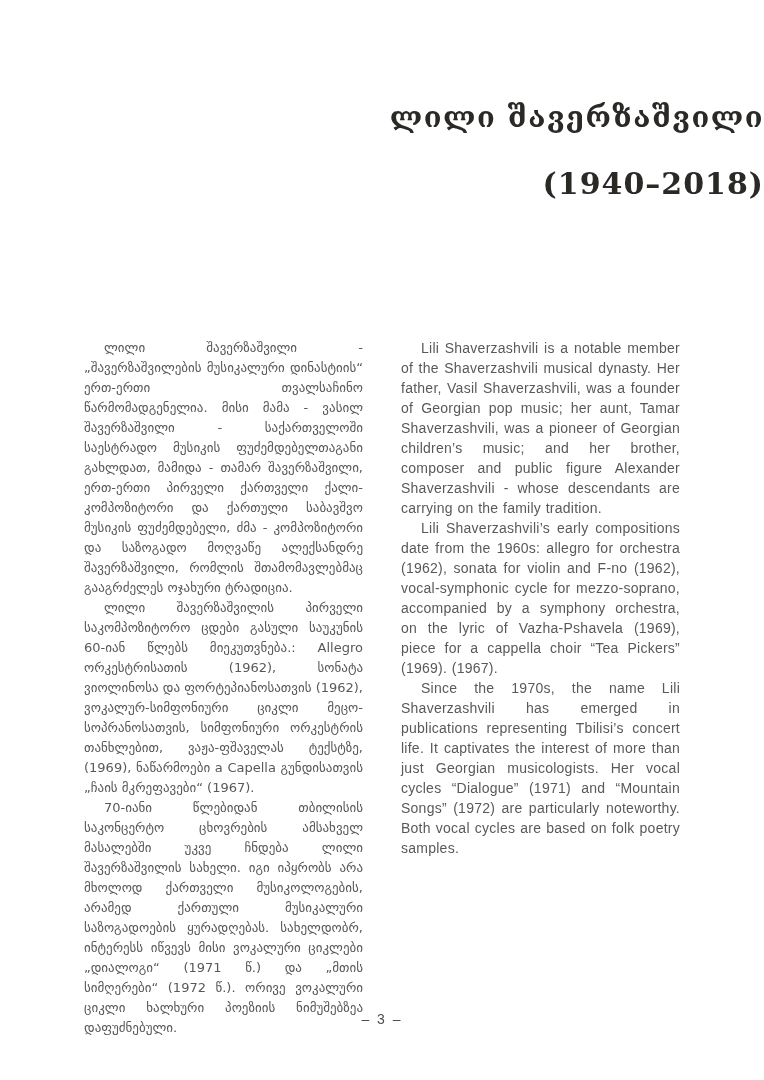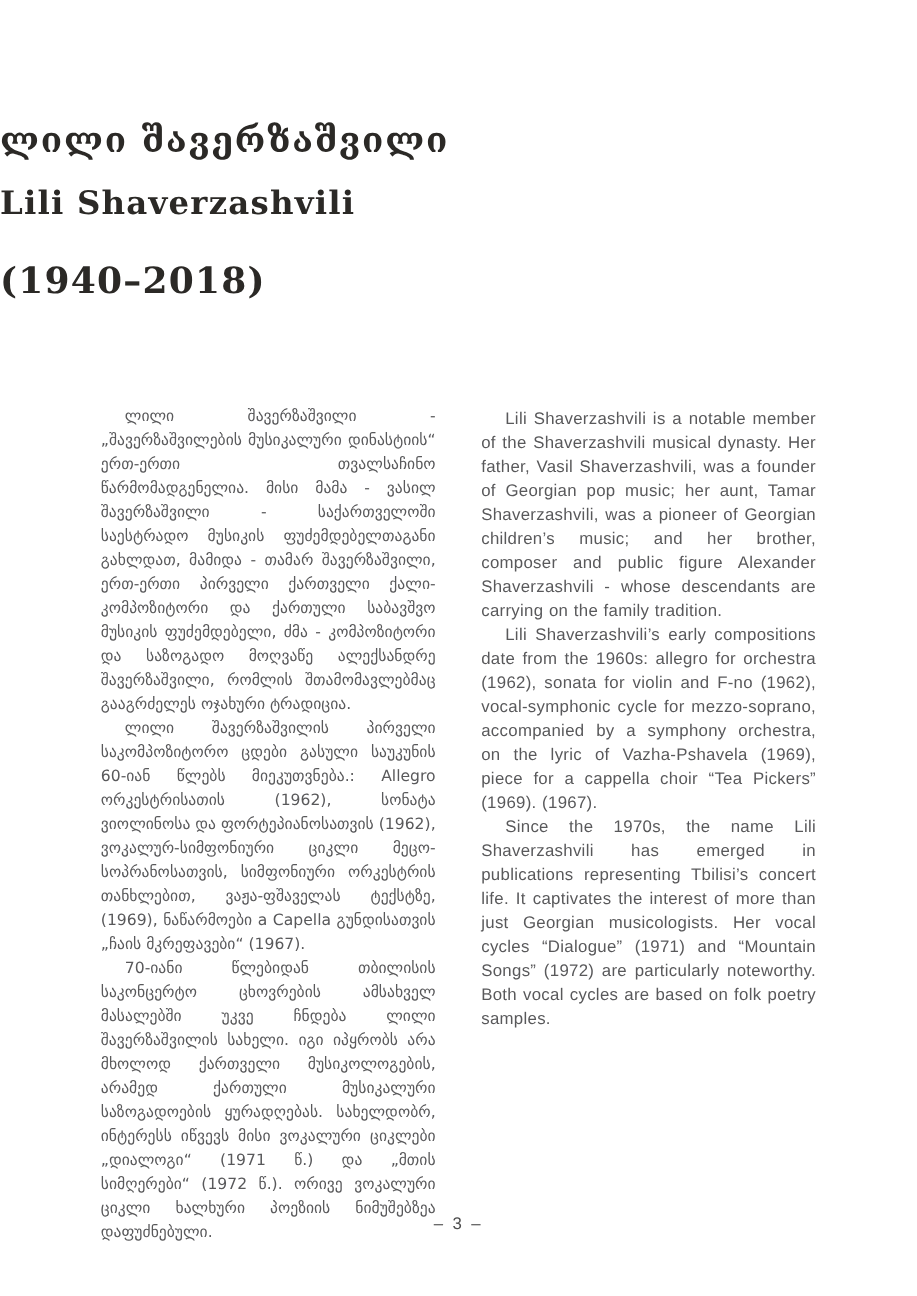--- a/index.html
+++ b/index.html
@@ -12,21 +12,21 @@
     width: 764px;
     height: 1080px;
     background: #ffffff;
     overflow: hidden;
   }
   .title-block {
     position: absolute;
     top: 100px;
     left: 0;
     right: 0;
-    text-align: left;
+    text-align: right;
     color: #2b2926;
   }
   .title-ka {
     margin: 0;
     font-family: "DejaVu Serif", "DejaVu Sans", serif;
     font-weight: bold;
     font-size: 29px;
     letter-spacing: 1.5px;
   }
   .title-en {
@@ -84,21 +84,20 @@
     color: #4e4e4e;
   }
 </style>
 </head>
 <body>
 
 <div class="page">
 
   <header class="title-block">
     <h1 class="title-ka">ლილი შავერზაშვილი</h1>
-    <h2 class="title-en">Lili Shaverzashvili</h2>
     <div class="title-years">(1940–2018)</div>
   </header>
 
   <main class="columns">
 
     <section class="col col-ka">
       <p>ლილი შავერზაშვილი - „შავერზაშვილების მუსიკალური დინასტიის“ ერთ-ერთი თვალსაჩინო წარმომადგენელია. მისი მამა - ვასილ შავერზაშვილი - საქართველოში საესტრადო მუსიკის ფუძემდებელთაგანი გახლდათ, მამიდა - თამარ შავერზაშვილი, ერთ-ერთი პირველი ქართველი ქალი-კომპოზიტორი და ქართული საბავშვო მუსიკის ფუძემდებელი, ძმა - კომპოზიტორი და საზოგადო მოღვაწე ალექსანდრე შავერზაშვილი, რომლის შთამომავლებმაც გააგრძელეს ოჯახური ტრადიცია.</p>
       <p>ლილი შავერზაშვილის პირველი საკომპოზიტორო ცდები გასული საუკუნის 60-იან წლებს მიეკუთვნება.: Allegro ორკესტრისათის (1962), სონატა ვიოლინოსა და ფორტეპიანოსათვის (1962), ვოკალურ-სიმფონიური ციკლი მეცო-სოპრანოსათვის, სიმფონიური ორკესტრის თანხლებით, ვაჟა-ფშაველას ტექსტზე, (1969), ნაწარმოები a Capella გუნდისათვის „ჩაის მკრეფავები“ (1967).</p>
       <p>70-იანი წლებიდან თბილისის საკონცერტო ცხოვრების ამსახველ მასალებში უკვე ჩნდება ლილი შავერზაშვილის სახელი. იგი იპყრობს არა მხოლოდ ქართველი მუსიკოლოგების, არამედ ქართული მუსიკალური საზოგადოების ყურადღებას. სახელდობრ, ინტერესს იწვევს მისი ვოკალური ციკლები „დიალოგი“ (1971 წ.) და „მთის სიმღერები“ (1972 წ.). ორივე ვოკალური ციკლი ხალხური პოეზიის ნიმუშებზეა დაფუძნებული.</p>
     </section>

